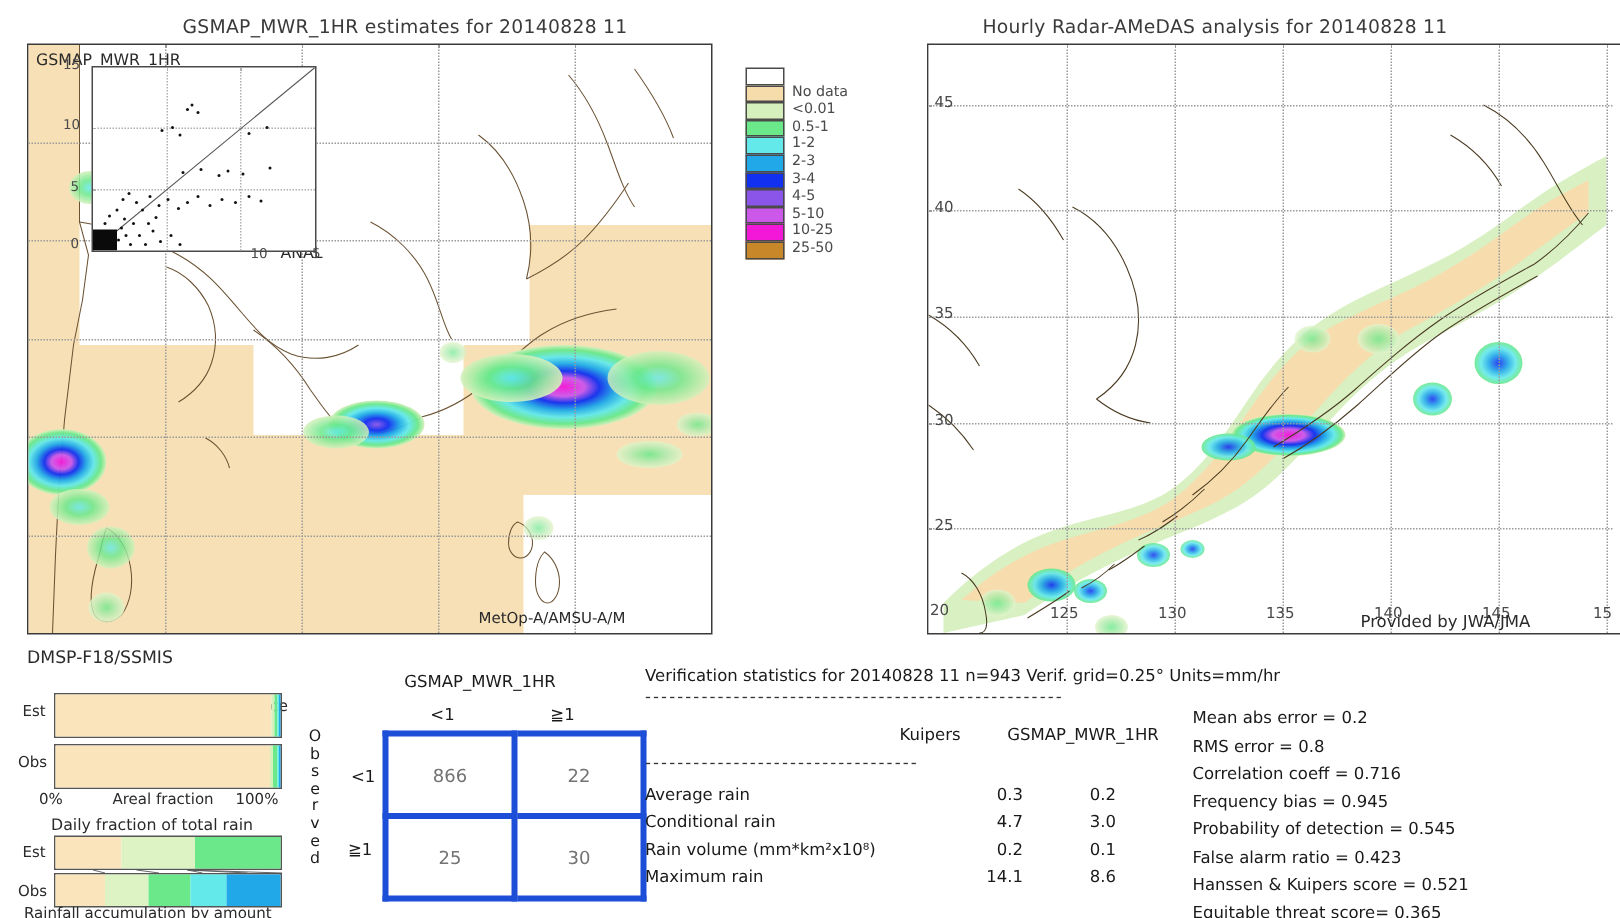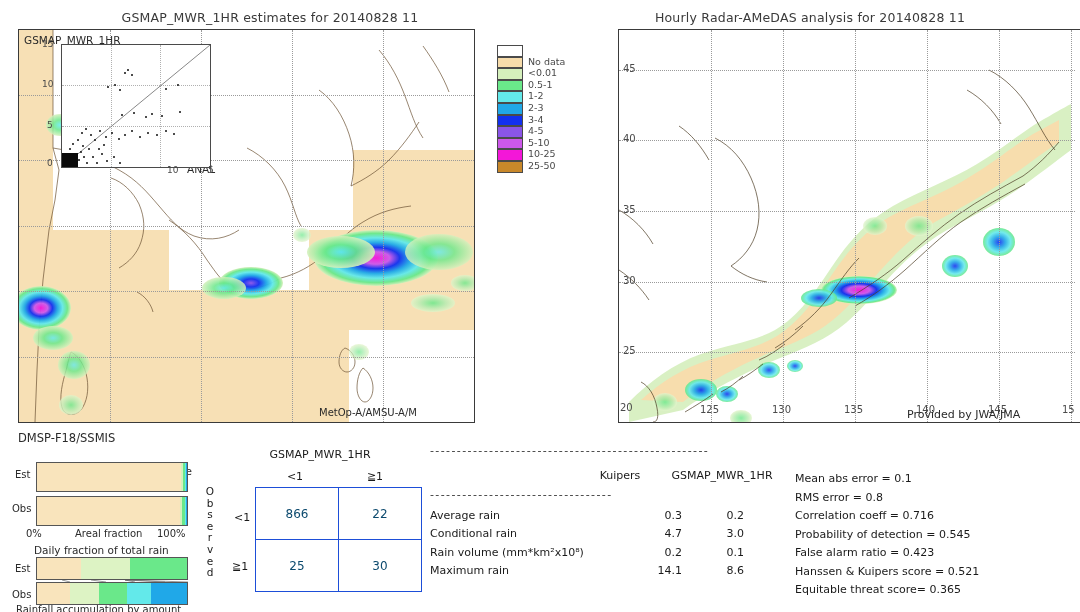--- a/index.html
+++ b/index.html
@@ -34,21 +34,21 @@
   
   .blk-title{position:absolute;font-size:10.5px;color:#2a2a2a;white-space:nowrap;}
   .fbar{position:absolute;height:30px;border:1px solid #555;box-sizing:border-box;display:flex;}
   .fbar span{display:block;height:100%;}
   .fbar-lab{position:absolute;font-size:10px;color:#2a2a2a;}
   .axis-lab{position:absolute;font-size:10px;color:#2a2a2a;white-space:nowrap;}
 
   
   #ctab{position:absolute;}
   #ctab table{border-collapse:collapse;}
-  #ctab td{border:1px solid #1d4ed8;width:80px;height:49px;text-align:center;font-size:12px;color:#0c4a6e;}
+  #ctab td{border:4px solid #1d4ed8;width:80px;height:49px;text-align:center;font-size:12px;color:#737373;}
   .ct-head{position:absolute;font-size:11px;color:#1a1a1a;white-space:nowrap;text-align:center;}
   .ct-side{position:absolute;font-size:11px;color:#1a1a1a;}
   .ct-obs{position:absolute;font-size:10.5px;color:#1a1a1a;line-height:11.6px;text-align:center;width:12px;}
 
   
   #vstats{position:absolute;font-size:11px;color:#1a1a1a;}
   #vstats .vline{white-space:nowrap;line-height:14px;}
   .dashes{letter-spacing:1.4px;color:#333;white-space:nowrap;}
   .srow{position:relative;height:18.5px;white-space:nowrap;}
   .slab{position:absolute;left:0;top:0;}
@@ -470,20 +470,21 @@
     </tr>
     <tr>
       <td>25</td>
       <td>30</td>
     </tr>
   </tbody>
     </table>
 </div>
 
 <div id="vstats" style="left:430px;top:444px;width:330px;">
+  <div class="vline">Verification statistics for 20140828 11   n=943  Verif. grid=0.25°  Units=mm/hr</div>
   <div class="dashes">----------------------------------------------------</div>
   <div style="height:12px;"></div>
   <div class="srow">
     <span class="sv1" style="left:150px;width:80px;text-align:center;">Kuipers</span>
     <span class="sv2" style="left:232px;width:120px;text-align:center;">GSMAP_MWR_1HR</span>
   </div>
   <div class="dashes">----------------------------------</div>
   <div style="height:8px;"></div>
   <div id="vrows">
       <div class="srow">
@@ -503,20 +504,21 @@
       </div>
       <div class="srow">
         <span class="slab">Maximum rain</span>
         <span class="sv1">14.1</span>
         <span class="sv2">8.6</span>
       </div>
     </div>
 </div>
 
 <div id="scores" style="left:795px;top:470px;width:280px;">
-    <div>Mean abs error = 0.1</div>
+    <div>Mean abs error = 0.2</div>
     <div>RMS error = 0.8</div>
     <div>Correlation coeff = 0.716</div>
+    <div>Frequency bias = 0.945</div>
     <div>Probability of detection = 0.545</div>
     <div>False alarm ratio = 0.423</div>
     <div>Hanssen &amp; Kuipers score = 0.521</div>
     <div>Equitable threat score= 0.365</div>
   </div>
 
 </body></html>

